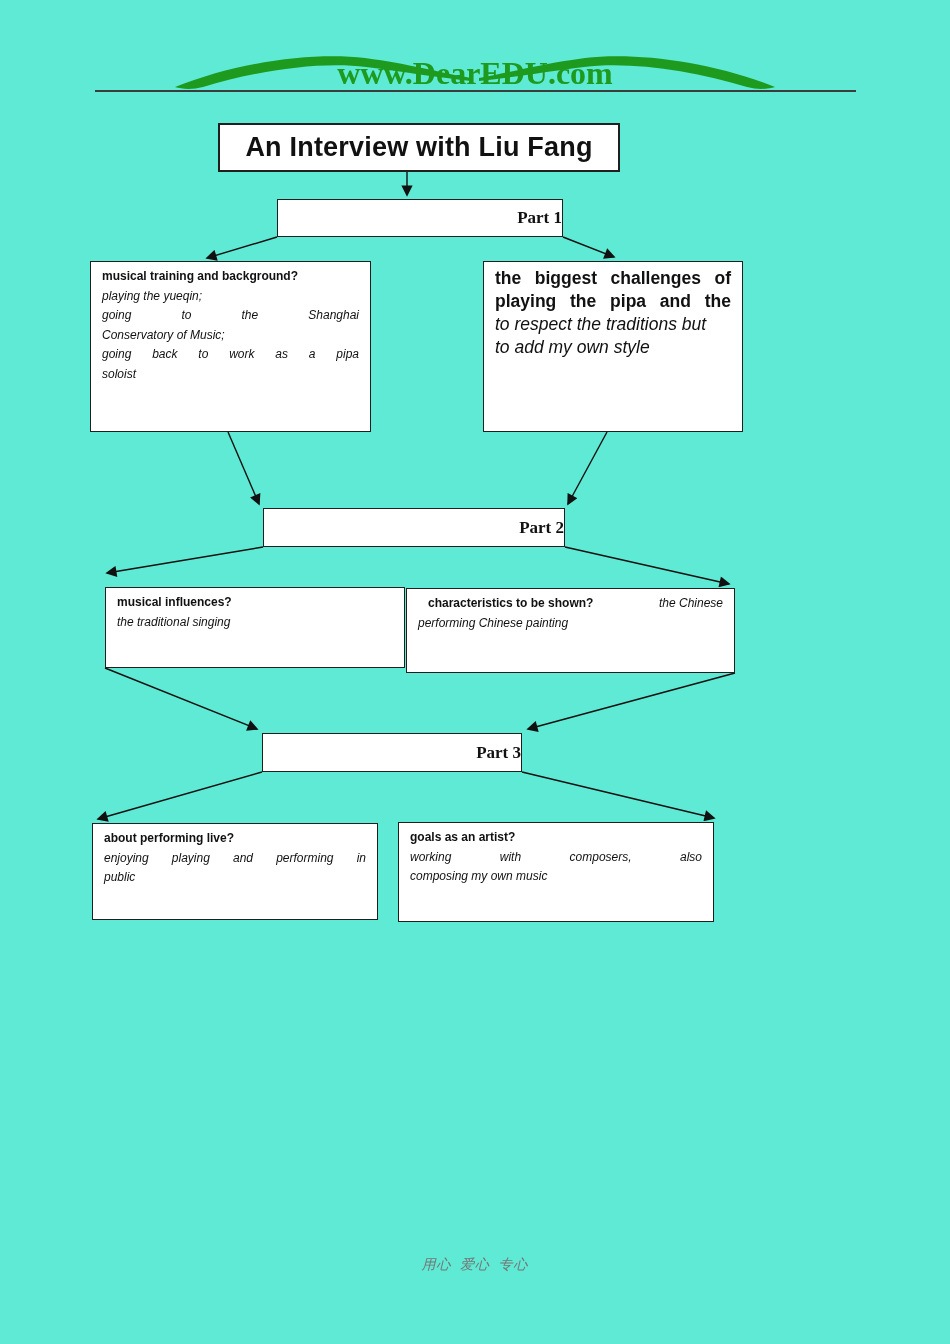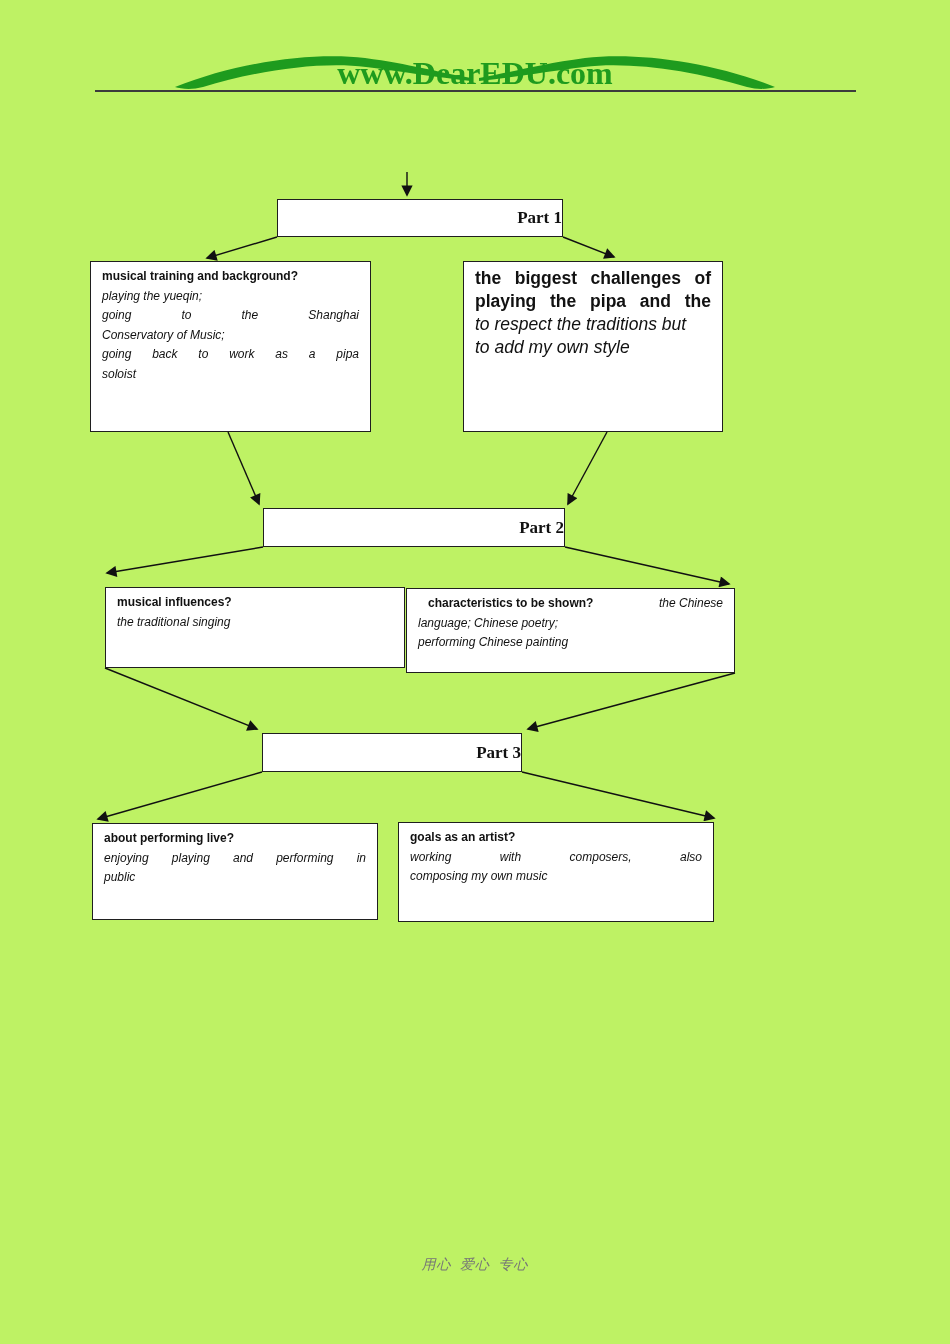--- a/index.html
+++ b/index.html
@@ -1,27 +1,27 @@
 <!DOCTYPE html>
 <html><head>
 <meta charset="utf-8">
 <style>
   html,body{margin:0;padding:0;background:#ffffff;}
-  .page{position:relative;width:950px;height:1344px;background:#bef264;overflow:hidden;
+  .page{position:relative;width:950px;height:1344px;background:#5eead4;overflow:hidden;
         font-family:"Liberation Sans",sans-serif;color:#111;text-decoration:underline;}
   .logo{position:absolute;left:165px;top:46px;width:620px;height:52px;}
   .hr{position:absolute;left:95px;top:90px;width:761px;height:2px;background:#3c3c3c;}
   svg.overlay{position:absolute;left:0;top:0;width:950px;height:1344px;pointer-events:none;}
   .box{position:absolute;border:1.5px solid #1f1f1f;background:#fff;box-sizing:border-box;}
   .titlebox{border-width:2px;display:flex;align-items:center;justify-content:center;
             font-size:27px;font-weight:bold;letter-spacing:.2px;}
   .partbox{display:flex;align-items:center;justify-content:flex-end;
            font-family:"Liberation Serif",serif;font-weight:bold;font-size:17px;}
   .content{padding:5px 11px 0 11px;font-size:12px;line-height:19.5px;}
-  .content.big{font-size:17.5px;line-height:23px;}
+  .content.big{font-size:17.5px;line-height:23px;margin-left:20px;}
   .hd{font-weight:bold;white-space:nowrap;}
   .it{font-style:italic;white-space:nowrap;}
   .jline{white-space:normal;text-align:justify;text-align-last:justify;}
   .mix{display:flex;justify-content:space-between;margin-left:10px;}
   .mix .hd,.mix .it{white-space:nowrap;}
   .footer{position:absolute;left:0;top:1256px;width:950px;text-align:center;
           font-family:"Liberation Serif",serif;font-style:italic;font-size:14px;
           color:#767676;word-spacing:4px;letter-spacing:1px;}
 </style>
 </head>
@@ -55,20 +55,23 @@
       <line x1="607" y1="432" x2="568" y2="504" marker-end="url(#ah)"></line>
       <line x1="263" y1="547" x2="107" y2="573" marker-end="url(#ah)"></line>
       <line x1="565" y1="547" x2="729" y2="584" marker-end="url(#ah)"></line>
       <line x1="105" y1="668" x2="257" y2="729" marker-end="url(#ah)"></line>
       <line x1="735" y1="673" x2="528" y2="729" marker-end="url(#ah)"></line>
       <line x1="262" y1="772" x2="98" y2="819" marker-end="url(#ah)"></line>
       <line x1="522" y1="772" x2="714" y2="818" marker-end="url(#ah)"></line>
     </g>
   </svg>
 
+  <div class="box titlebox" style="left:218px;top:123px;width:402px;height:49px">
+    <span>An Interview with Liu Fang</span>
+  </div>
 
   <div class="box partbox" style="left:277px;top:199px;width:286px;height:38px">
     <span>Part 1</span>
   </div>
 
   <div class="box content" style="left:90px;top:261px;width:281px;height:171px">
     <div class="hd">musical training and background?</div>
     <div class="it">playing the yueqin;</div>
     <div class="it jline">going to the Shanghai</div>
     <div class="it">Conservatory of Music;</div>
@@ -90,21 +93,20 @@
   <div class="box content" style="left:105px;top:587px;width:300px;height:81px">
     <div class="hd">musical influences?</div>
     <div class="it">the traditional singing</div>
   </div>
 
   <div class="box content" style="left:406px;top:588px;width:329px;height:85px">
     <div class="mix">
       <span class="hd">characteristics to be shown?</span>
       <span class="it">the Chinese</span>
     </div>
-    <div class="it">language; Chinese poetry;</div>
     <div class="it">performing Chinese painting</div>
   </div>
 
   <div class="box partbox" style="left:262px;top:733px;width:260px;height:39px">
     <span>Part 3</span>
   </div>
 
   <div class="box content" style="left:92px;top:823px;width:286px;height:97px">
     <div class="hd">about performing live?</div>
     <div class="it jline">enjoying playing and performing in</div>

